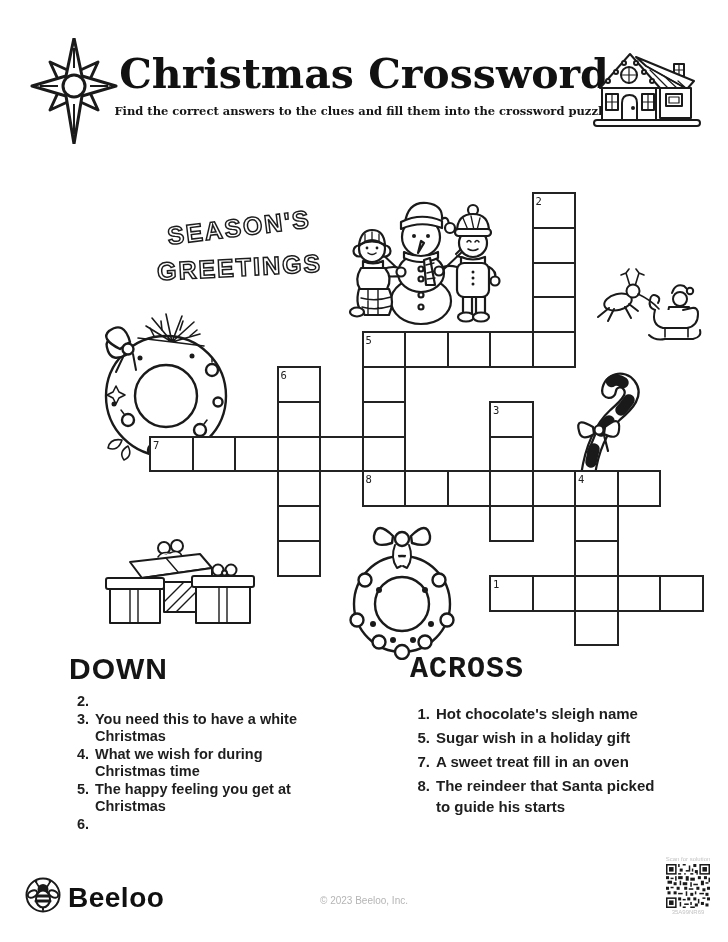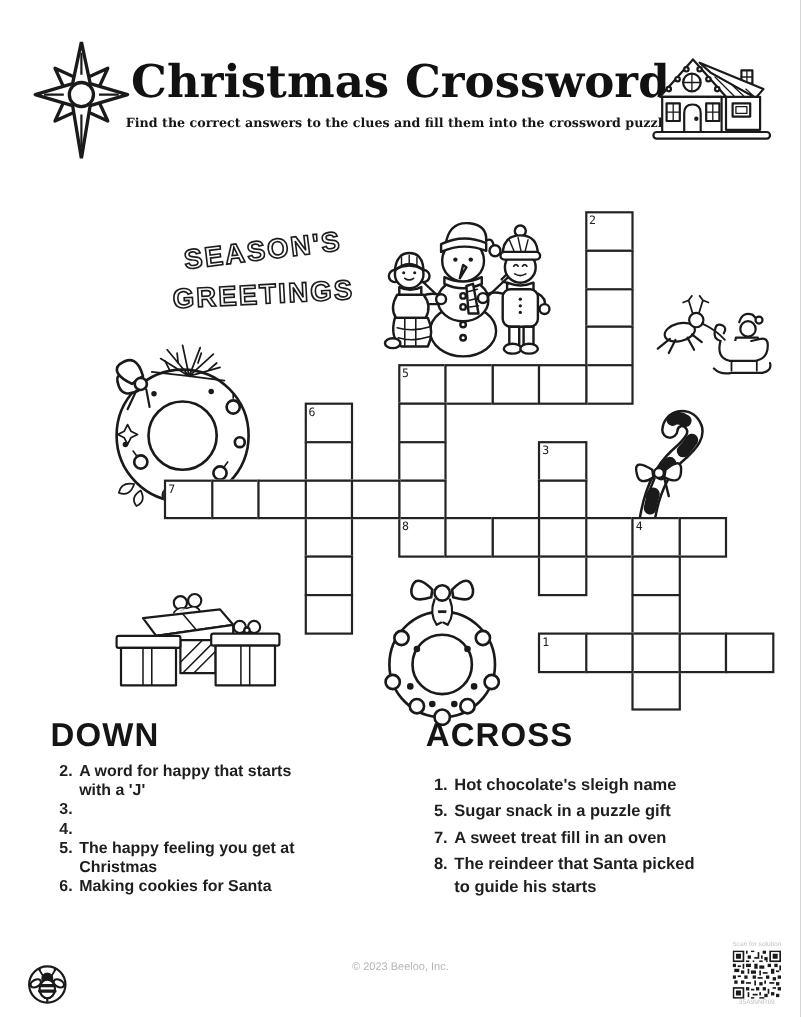--- a/index.html
+++ b/index.html
@@ -38,44 +38,44 @@
   }
 
   
   .bubble {
     font-family:"Liberation Sans", sans-serif; font-weight:bold;
     font-size:25px; letter-spacing:2px;
     fill:#ffffff; stroke:#1c1c1c; stroke-width:1.5px;
   }
 
   
-  .clues { position:absolute; }
+  .clues { position:absolute;margin-left:23px; }
   .clues h2 {
     margin:0; font-size:30px; font-weight:800; letter-spacing:1px; color:#151515;
   }
   .clues ul { list-style:none; margin:0; padding:0; }
   .clues li { display:flex; align-items:flex-start; }
   .cnum { flex:none; width:20px; text-align:right; margin-right:6px; font-weight:bold; }
   .ctext { font-weight:bold; }
   .down-clues { left:46px; top:652px; }
   .down-clues h2 { margin-bottom:7px; }
   .down-clues li { font-size:14.5px; line-height:17.5px; }
   .down-clues .ctext { width:216px; }
   .across-clues { left:387px; top:652px; }
-  .across-clues h2 { margin-bottom:17px; }
+  .across-clues h2 { margin-bottom:17px;font-family:Liberation Mono, monospace; }
   .across-clues li { font-size:15px; line-height:21px; margin-bottom:3px; }
   .across-clues .ctext { width:236px; }
 
   
   .brand {
     position:absolute; left:68px; top:882px; font-size:28px; font-weight:bold;
     letter-spacing:0.5px; color:#101010;
   }
   .copyright {
-    position:absolute; left:0; top:874px; width:100%; text-align:center;
+    position:absolute; left:0; top:895px; width:100%; text-align:center;
     font-size:10px; color:#b5b5b5;
   }
   .qr-caption, .qr-id {
     position:absolute; left:655px; width:66px; text-align:center;
     font-size:6px; color:#c4c4c4;
   }
   .qr-caption { top:856px; }
   .qr-id { top:909px; }
 </style>
 </head>
@@ -355,49 +355,49 @@
       <div class="cellnum" style="left: 215.5px; top: 280.4px;">8</div>
       <div class="cellnum" style="left: 428px; top: 280.4px;">4</div>
       <div class="cellnum" style="left: 343px; top: 384.8px;">1</div>
     </div>
 
   <section class="clues down-clues">
     <h2>DOWN</h2>
     <ul>
       <li>
         <span class="cnum">2.</span>
-        <span class="ctext">A word for happy that starts with a 'J'</span>
       </li>
       <li>
         <span class="cnum">3.</span>
+        <span class="ctext">You need this to have a white Christmas</span>
       </li>
       <li>
         <span class="cnum">4.</span>
+        <span class="ctext">What we wish for during Christmas time</span>
       </li>
       <li>
         <span class="cnum">5.</span>
         <span class="ctext">The happy feeling you get at Christmas</span>
       </li>
       <li>
         <span class="cnum">6.</span>
-        <span class="ctext">Making cookies for Santa</span>
       </li>
     </ul>
   </section>
 
   <section class="clues across-clues">
     <h2>ACROSS</h2>
     <ul>
       <li>
         <span class="cnum">1.</span>
         <span class="ctext">Hot chocolate's sleigh name</span>
       </li>
       <li>
         <span class="cnum">5.</span>
-        <span class="ctext">Sugar snack in a puzzle gift</span>
+        <span class="ctext">Sugar wish in a holiday gift</span>
       </li>
       <li>
         <span class="cnum">7.</span>
         <span class="ctext">A sweet treat fill in an oven</span>
       </li>
       <li>
         <span class="cnum">8.</span>
         <span class="ctext">The reindeer that Santa picked to guide his starts</span>
       </li>
     </ul>
@@ -408,20 +408,21 @@
     <path d="M15 11 L12 6 M23 11 L26 6" stroke-width="1.6"></path>
     <circle cx="12" cy="5.5" r="1.2" fill="#1a1a1a" stroke="none"></circle>
     <circle cx="26" cy="5.5" r="1.2" fill="#1a1a1a" stroke="none"></circle>
     <ellipse cx="8.5" cy="18" rx="5" ry="3.2" transform="rotate(-28 8.5 18)"></ellipse>
     <ellipse cx="29.5" cy="18" rx="5" ry="3.2" transform="rotate(28 29.5 18)"></ellipse>
     <circle cx="19" cy="13.5" r="4.5" fill="#1a1a1a"></circle>
     <ellipse cx="19" cy="23" rx="7" ry="8.5"></ellipse>
     <path d="M12.5 20 H25.5 M12 25 H26" stroke-width="3" stroke="#1a1a1a"></path>
     <path d="M19 31.5 L19 34" stroke-width="2"></path>
   </svg>
+  <div class="brand">Beeloo</div>
 
   <div class="copyright">© 2023 Beeloo, Inc.</div>
 
   <div class="qr-caption">Scan for solution</div>
   <svg class="art" style="left:666px;top:864px" width="44" height="44" viewBox="0 0 29 29" fill="#1a1a1a">
     <rect x="0" y="0" width="7" height="7"></rect>
       <rect x="1" y="1" width="5" height="5" fill="#fff"></rect>
       <rect x="2" y="2" width="3" height="3"></rect>
     <rect x="22" y="0" width="7" height="7"></rect>
       <rect x="23" y="1" width="5" height="5" fill="#fff"></rect>

